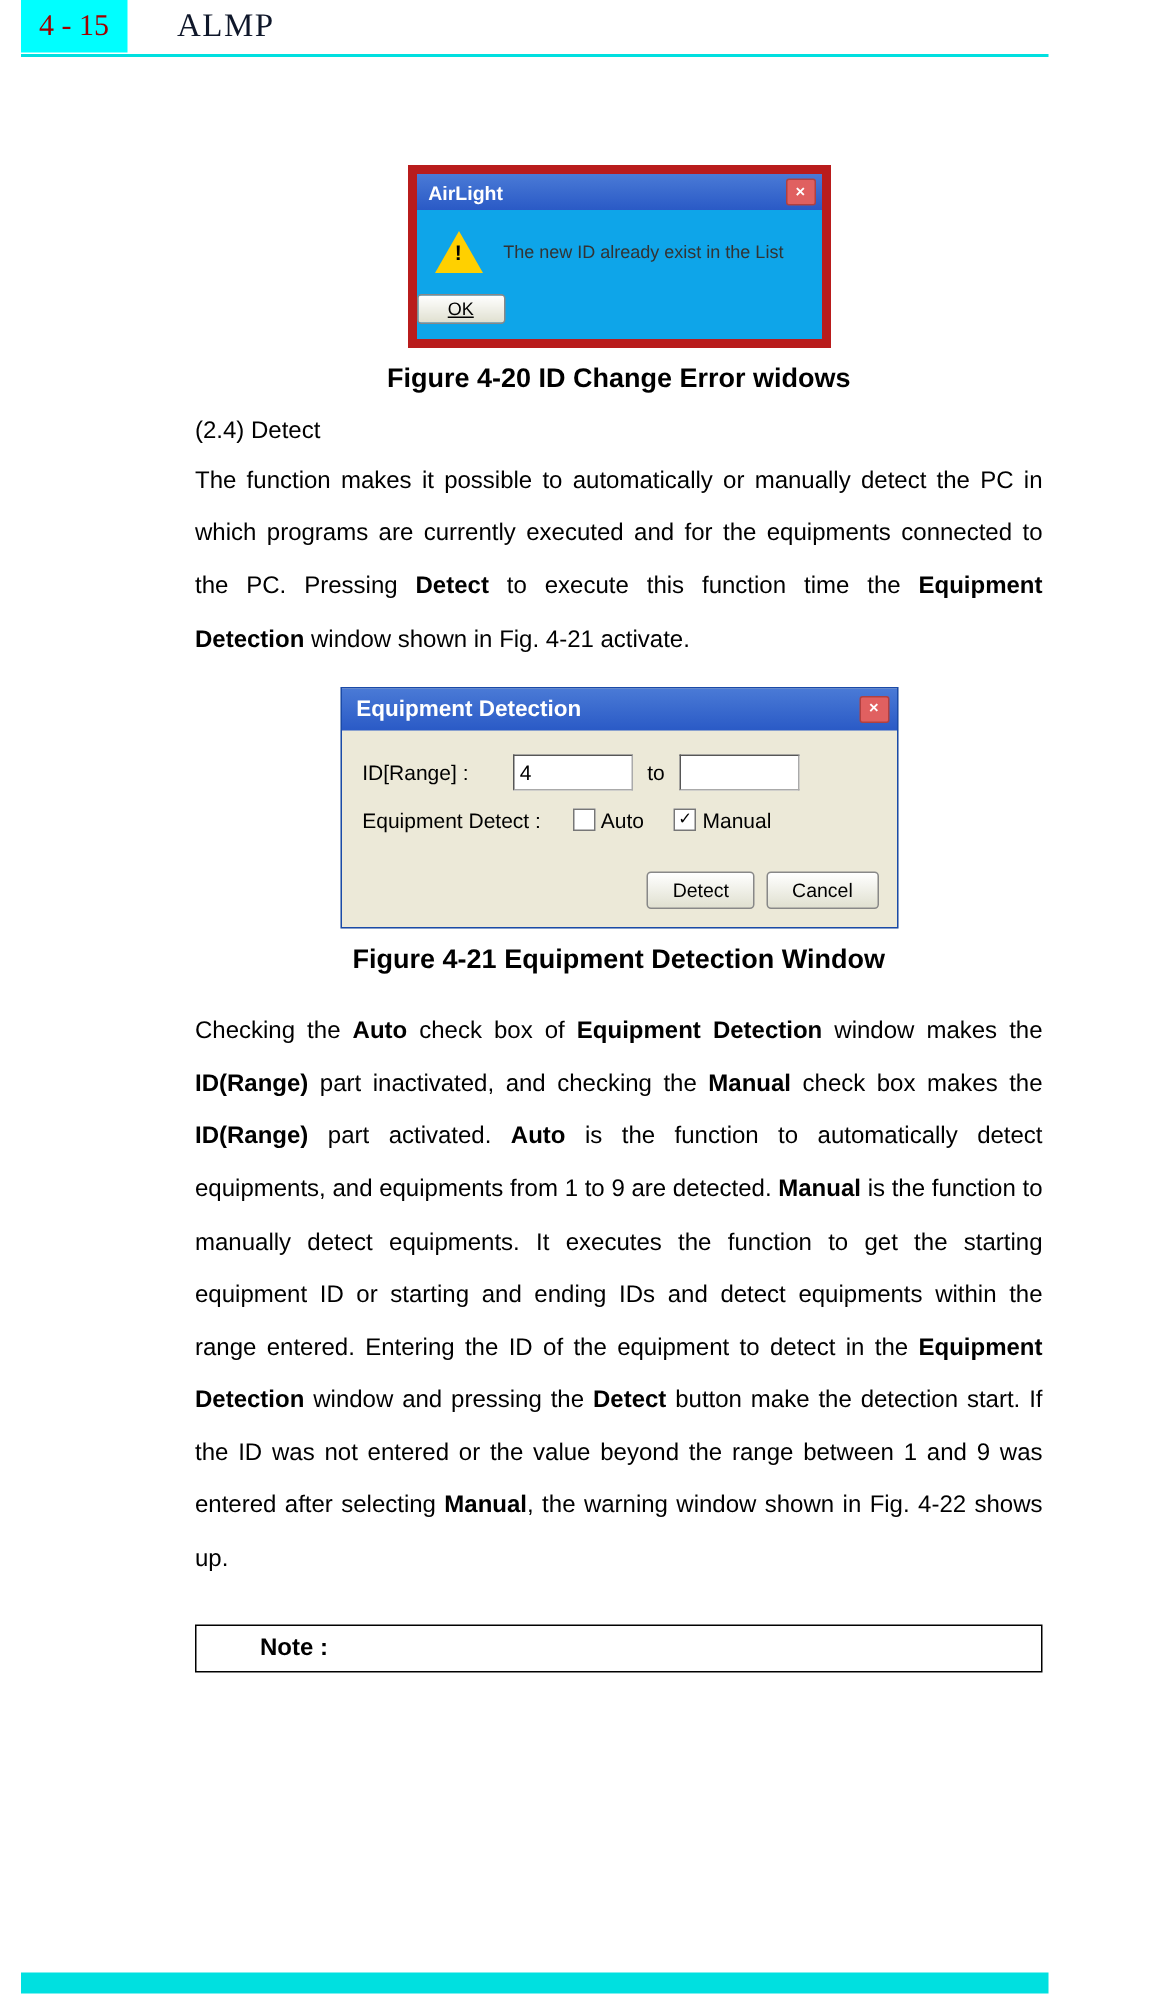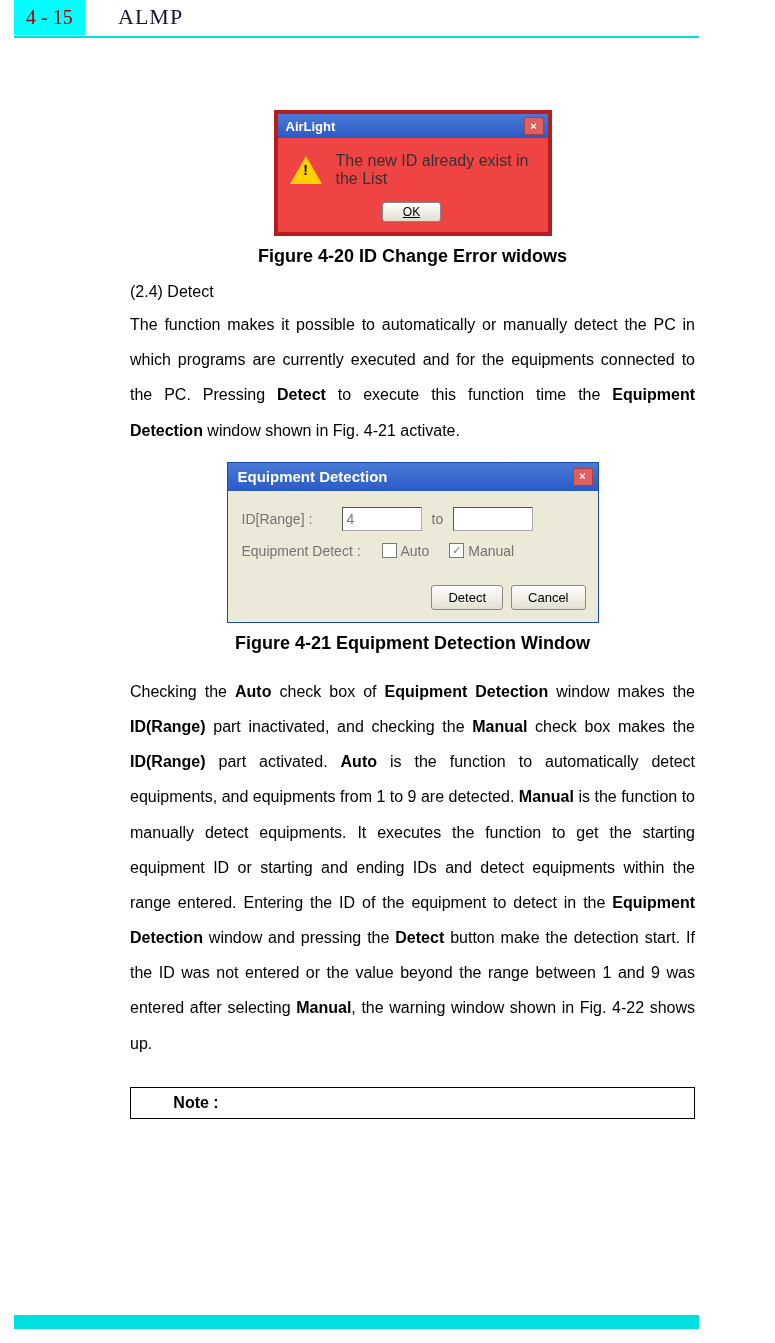--- a/index.html
+++ b/index.html
@@ -50,22 +50,22 @@
   }
   .dialog-wrap {
     display: flex;
     justify-content: center;
     margin-top: 30px;
     margin-bottom: 10px;
   }
   
   .dlg1 {
     width: 270px;
-    border: 4px solid #b91c1c;
-    background: #ef4444;
+    border: 6px solid #b91c1c;
+    background: #0ea5e9;
     font-size: 12px;
   }
   .dlg1-title {
     display: flex;
     align-items: center;
     justify-content: space-between;
     background: linear-gradient(#4a7ad6, #2a5ac6);
     color: #fff;
     padding: 3px 4px 3px 8px;
     font-weight: bold;
@@ -102,26 +102,26 @@
     position: absolute;
     left: -4px;
     top: 6px;
     width: 8px;
     text-align: center;
     color: #000;
     font-weight: bold;
     font-size: 14px;
   }
   .dlg1-msg {
-    font-size: 16px;
+    font-size: 12px;
     color: #333;
   }
   .dlg1-btnrow {
     display: flex;
-    justify-content: center;
+    justify-content: flex-start;
     padding: 4px 2px 10px 0;
     text-decoration: underline;
   }
   .winbtn {
     background: linear-gradient(#fff, #e0e0d0);
     border: 1px solid #888;
     border-radius: 3px;
     padding: 2px 20px;
     font-size: 12px;
   }
@@ -152,21 +152,21 @@
     align-items: center;
     justify-content: space-between;
     background: linear-gradient(#4a7ad6, #2a5ac6);
     color: #fff;
     padding: 5px 5px 5px 10px;
     font-weight: bold;
     font-size: 15px;
   }
   .dlg2-body {
     padding: 16px 14px 4px 14px;
-    color: #737373;
+    color: #000000;
   }
   .dlg2-row {
     display: flex;
     align-items: center;
     gap: 10px;
     margin-bottom: 12px;
   }
   .dlg2-label {
     min-width: 90px;
     font-size: 14px;

